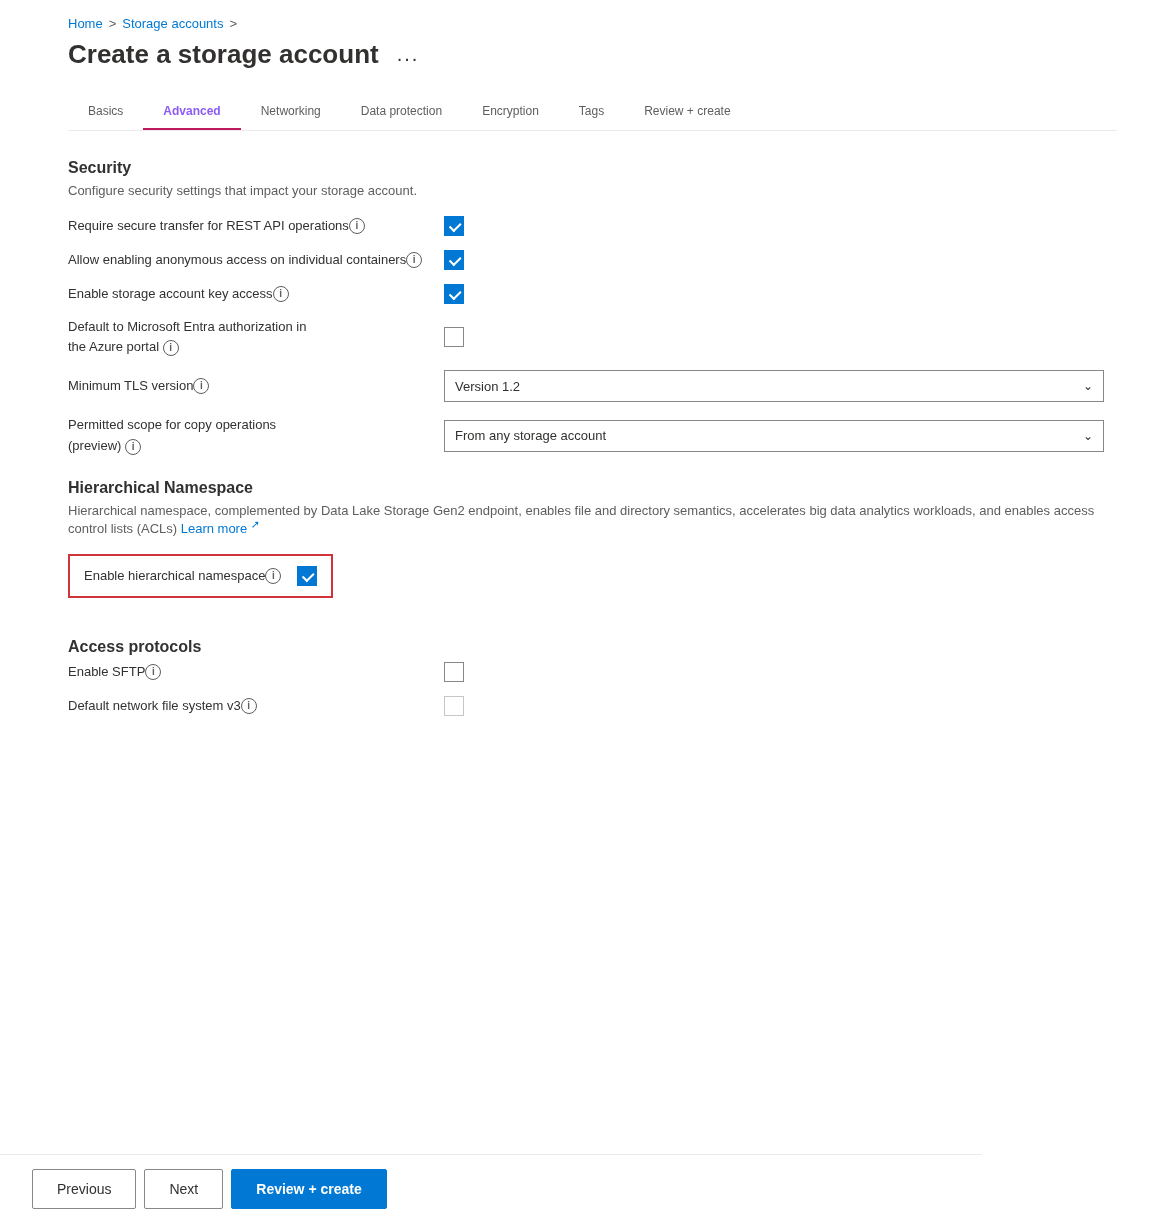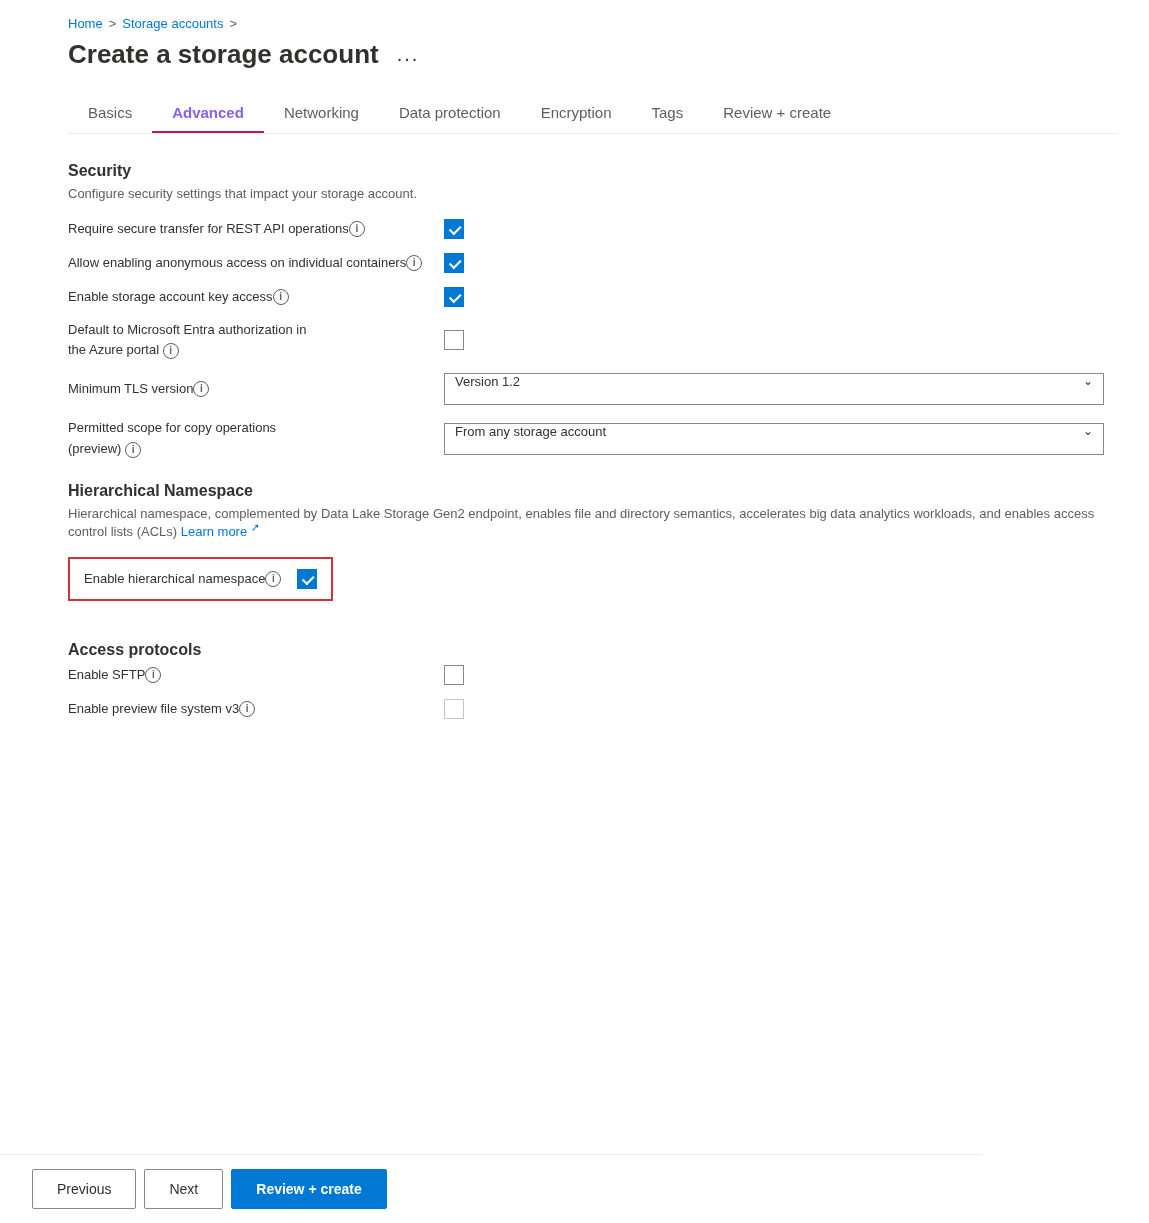--- a/index.html
+++ b/index.html
@@ -52,21 +52,21 @@
     }
     
     .tabs {
       display: flex;
       border-bottom: 1px solid #edebe9;
       margin-bottom: 28px;
       gap: 0;
     }
     .tab {
       padding: 10px 20px;
-      font-size: 15px;
+      font-size: 12px;
       cursor: pointer;
       color: #605e5c;
       border-bottom: 2px solid transparent;
       background: none;
       border-top: none;
       border-left: none;
       border-right: none;
       white-space: nowrap;
     }
     .tab.active {
@@ -145,20 +145,21 @@
     .dropdown-select {
       flex: 1;
       max-width: 660px;
       height: 32px;
       border: 1px solid #8a8886;
       background: #fff;
       padding: 0 10px;
       font-size: 13px;
       color: #323130;
       display: flex;
+      align-items: center;
       justify-content: space-between;
       cursor: pointer;
     }
     .dropdown-select .chevron {
       font-size: 12px;
       color: #323130;
     }
     
     .section-sep {
       margin: 24px 0 18px 0;
@@ -343,21 +344,21 @@
       <div class="form-row">
         <div class="form-row-label">
           <span>Enable SFTP</span>
           <span class="info-icon">i</span>
         </div>
         <div class="checkbox-custom"></div>
       </div>
 
       <div class="form-row">
         <div class="form-row-label">
-          <span>Enable preview file system v3</span>
+          <span>Default network file system v3</span>
           <span class="info-icon">i</span>
         </div>
         <div class="checkbox-custom" style="border-color:#c8c6c4;"></div>
       </div>
     </div>
 
   </div>
 </div>
 
 <div class="bottom-bar">

